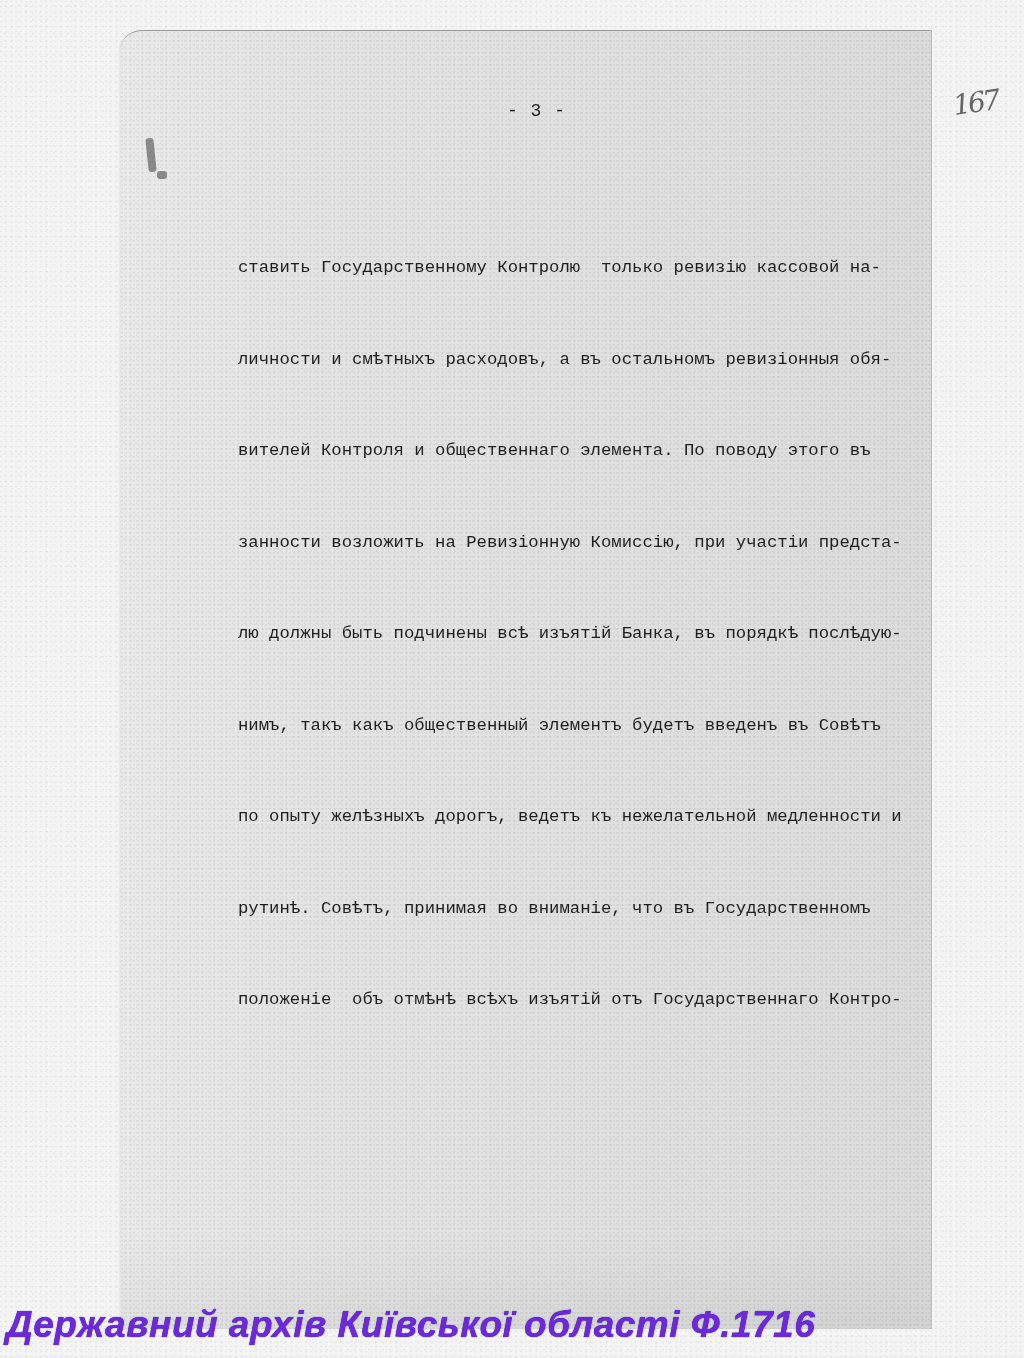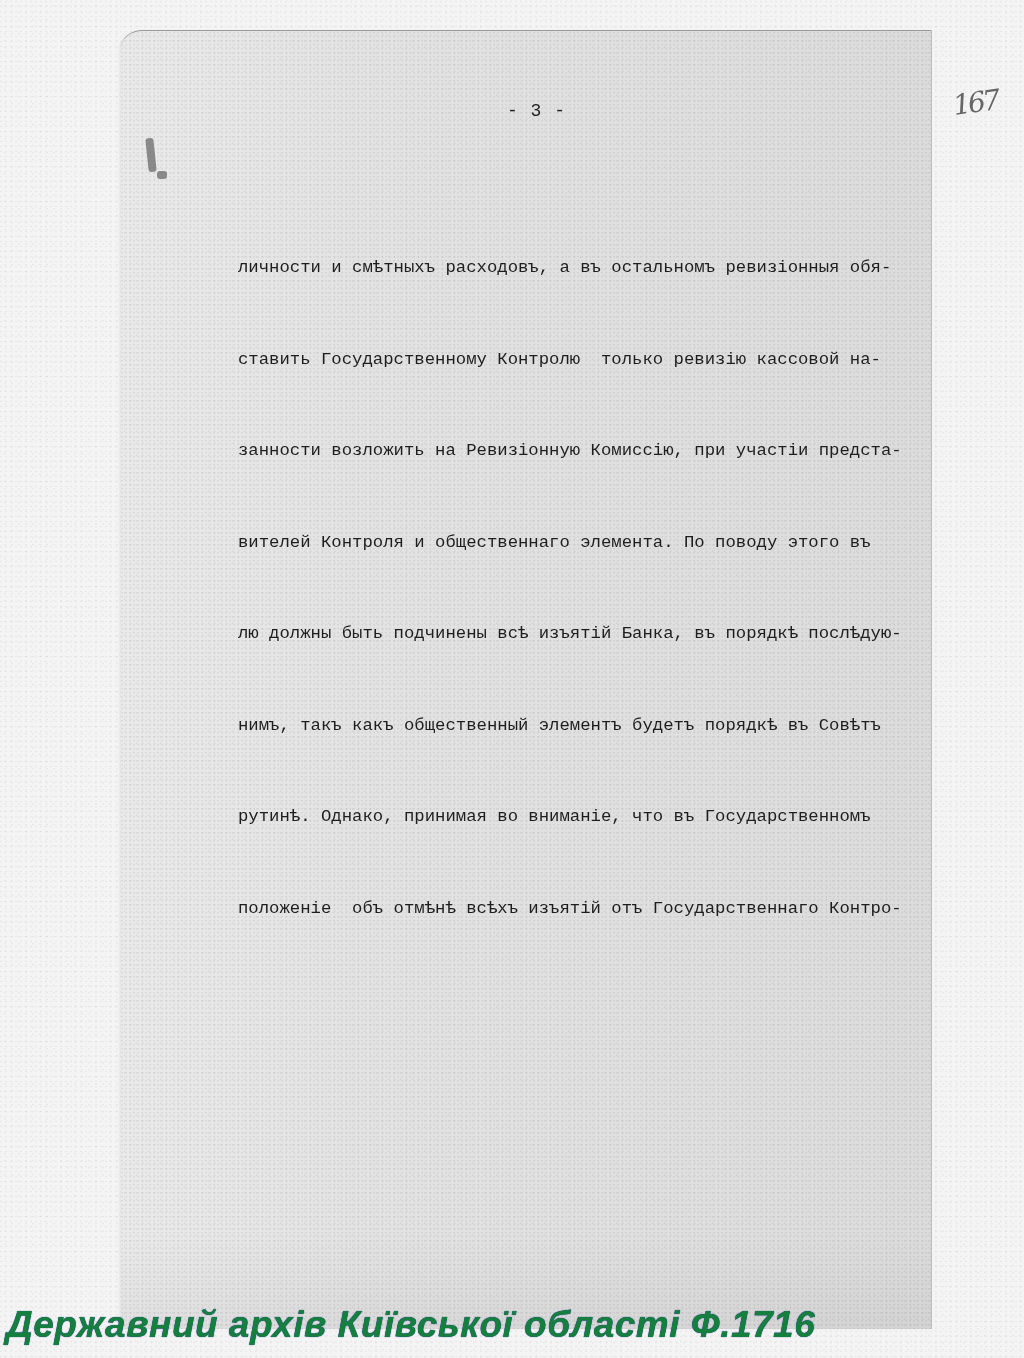--- a/index.html
+++ b/index.html
@@ -47,45 +47,46 @@
     .text {
       position: absolute; left: 238px; top: 131px; width: 680px;
       font-size: 17.3px; line-height: 30.5px; color: #1e1e1e;
       white-space: pre; letter-spacing: 0;
     }
     .line { display: block; height: 30.5px; }
     .watermark {
       position: absolute; left: 6px; top: 1304px;
       font-family: "Liberation Sans", "DejaVu Sans", sans-serif;
       font-style: italic; font-weight: bold; font-size: 37px;
-      color: #15803d; letter-spacing: 0.5px; white-space: nowrap;
+      color: #6d28d9; letter-spacing: 0.5px; white-space: nowrap;
       text-shadow: 0 0 1px #0000a0;
     }
   </style>
 </head>
 <body>
 
 <div class="paper">
   <div class="fold-shadow"></div>
   <div class="hole a"></div>
   <div class="hole b"></div>
   <div class="handnum">167</div>
 </div>
 
 <div class="page-num">- 3 -</div>
 
 <div class="text">
   <div>
+    <span class="line">ставить Государственному Контролю  только ревизію кассовой на-</span>
     <span class="line">личности и смѣтныхъ расходовъ, а въ остальномъ ревизіонныя обя-</span>
-    <span class="line">ставить Государственному Контролю  только ревизію кассовой на-</span>
+    <span class="line">вителей Контроля и общественнаго элемента. По поводу этого въ</span>
     <span class="line">занности возложить на Ревизіонную Комиссію, при участіи предста-</span>
-    <span class="line">вителей Контроля и общественнаго элемента. По поводу этого въ</span>
     <span class="line">лю должны быть подчинены всѣ изъятій Банка, въ порядкѣ послѣдую-</span>
-    <span class="line">нимъ, такъ какъ общественный элементъ будетъ порядкѣ въ Совѣтъ</span>
-    <span class="line">рутинѣ. Однако, принимая во вниманіе, что въ Государственномъ</span>
+    <span class="line">нимъ, такъ какъ общественный элементъ будетъ введенъ въ Совѣтъ</span>
+    <span class="line">по опыту желѣзныхъ дорогъ, ведетъ къ нежелательной медленности и</span>
+    <span class="line">рутинѣ. Совѣтъ, принимая во вниманіе, что въ Государственномъ</span>
     <span class="line">положеніе  объ отмѣнѣ всѣхъ изъятій отъ Государственнаго Контро-</span>
     
     
     
     
     
   </div>
 
   
 

